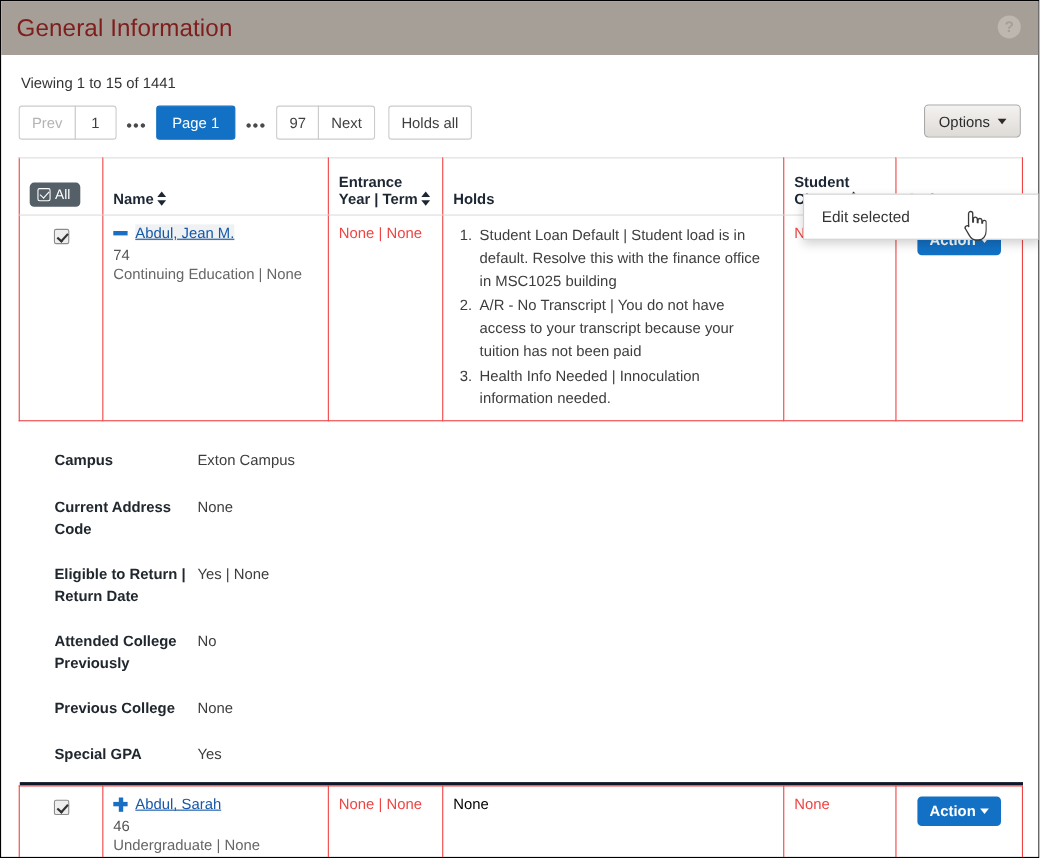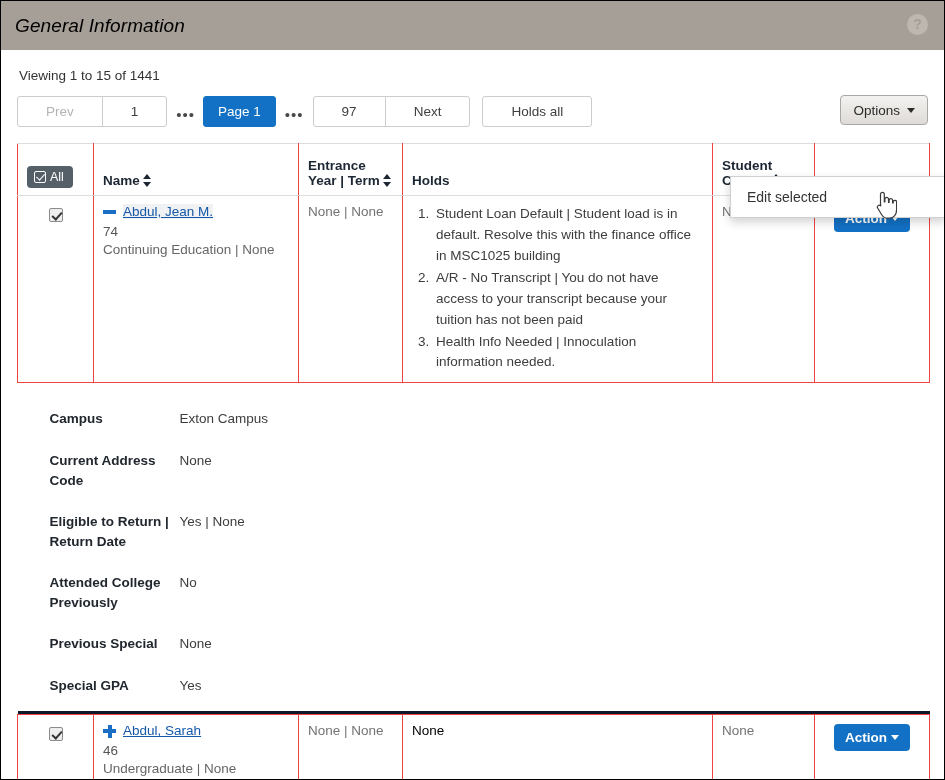--- a/index.html
+++ b/index.html
@@ -23,24 +23,23 @@
   
   #title-bar {
     position: relative;
     height: 49px;
     background: #a69f97;
     display: flex;
     align-items: center;
     padding: 0 14px;
   }
   #title-text {
-    color: #000000;
-    font-size: 19px;
+    color: #7f1d1d;
+    font-size: 22px;
     letter-spacing: .1px;
-    font-style: italic;
   }
   #help-icon {
     position: absolute;
     right: 16px; top: 13px;
     width: 21px; height: 21px;
     border-radius: 50%;
     background: #bdb7b0;
     color: #a69f97;
     font-size: 14px;
     font-weight: bold;
@@ -63,21 +62,21 @@
     display: flex;
     align-items: center;
     position: relative;
     height: 32px;
     margin-bottom: 16px;
   }
   .pg-group { display: flex; }
   .pg-btn {
     height: 31px;
     min-width: 38px;
-    padding: 0 28px;
+    padding: 0 11px;
     border: 1px solid #cccccc;
     background: #ffffff;
     color: #3f3f3f;
     font-size: 13.5px;
     display: flex; align-items: center; justify-content: center;
     cursor: pointer;
     margin-left: -1px;
   }
   .pg-group .pg-btn:first-child { margin-left: 0; border-radius: 3px 0 0 3px; }
   .pg-group .pg-btn:last-child  { border-radius: 0 3px 3px 0; }
@@ -266,21 +265,21 @@
     text-decoration: underline;
     cursor: pointer;
   }
   .student-link.highlighted { background: #eff1f3; }
   .name-sub {
     color: #555555;
     margin-top: 3px;
   }
   .name-sub.dim { color: #666666; }
 
-  .muted { color: #737373; }
+  .muted { color: #ef4444; }
   .holds-list {
     margin: 0;
     padding-left: 21px;
     color: #3d3d3d;
     line-height: 1.55;
   }
   .holds-list li { padding-left: 3px; margin-bottom: 1px; }
 
   .action-button {
     display: inline-flex;
@@ -434,21 +433,21 @@
                 <div class="detail-label">Eligible to Return | Return Date</div>
                 <div class="detail-value">Yes | None</div>
               </div>
 
               <div class="detail-item">
                 <div class="detail-label">Attended College Previously</div>
                 <div class="detail-value">No</div>
               </div>
 
               <div class="detail-item">
-                <div class="detail-label">Previous Special</div>
+                <div class="detail-label">Previous College</div>
                 <div class="detail-value na">None</div>
               </div>
 
               <div class="detail-item">
                 <div class="detail-label">Special GPA</div>
                 <div class="detail-value">Yes</div>
               </div>
 
             </div>
           </td>

